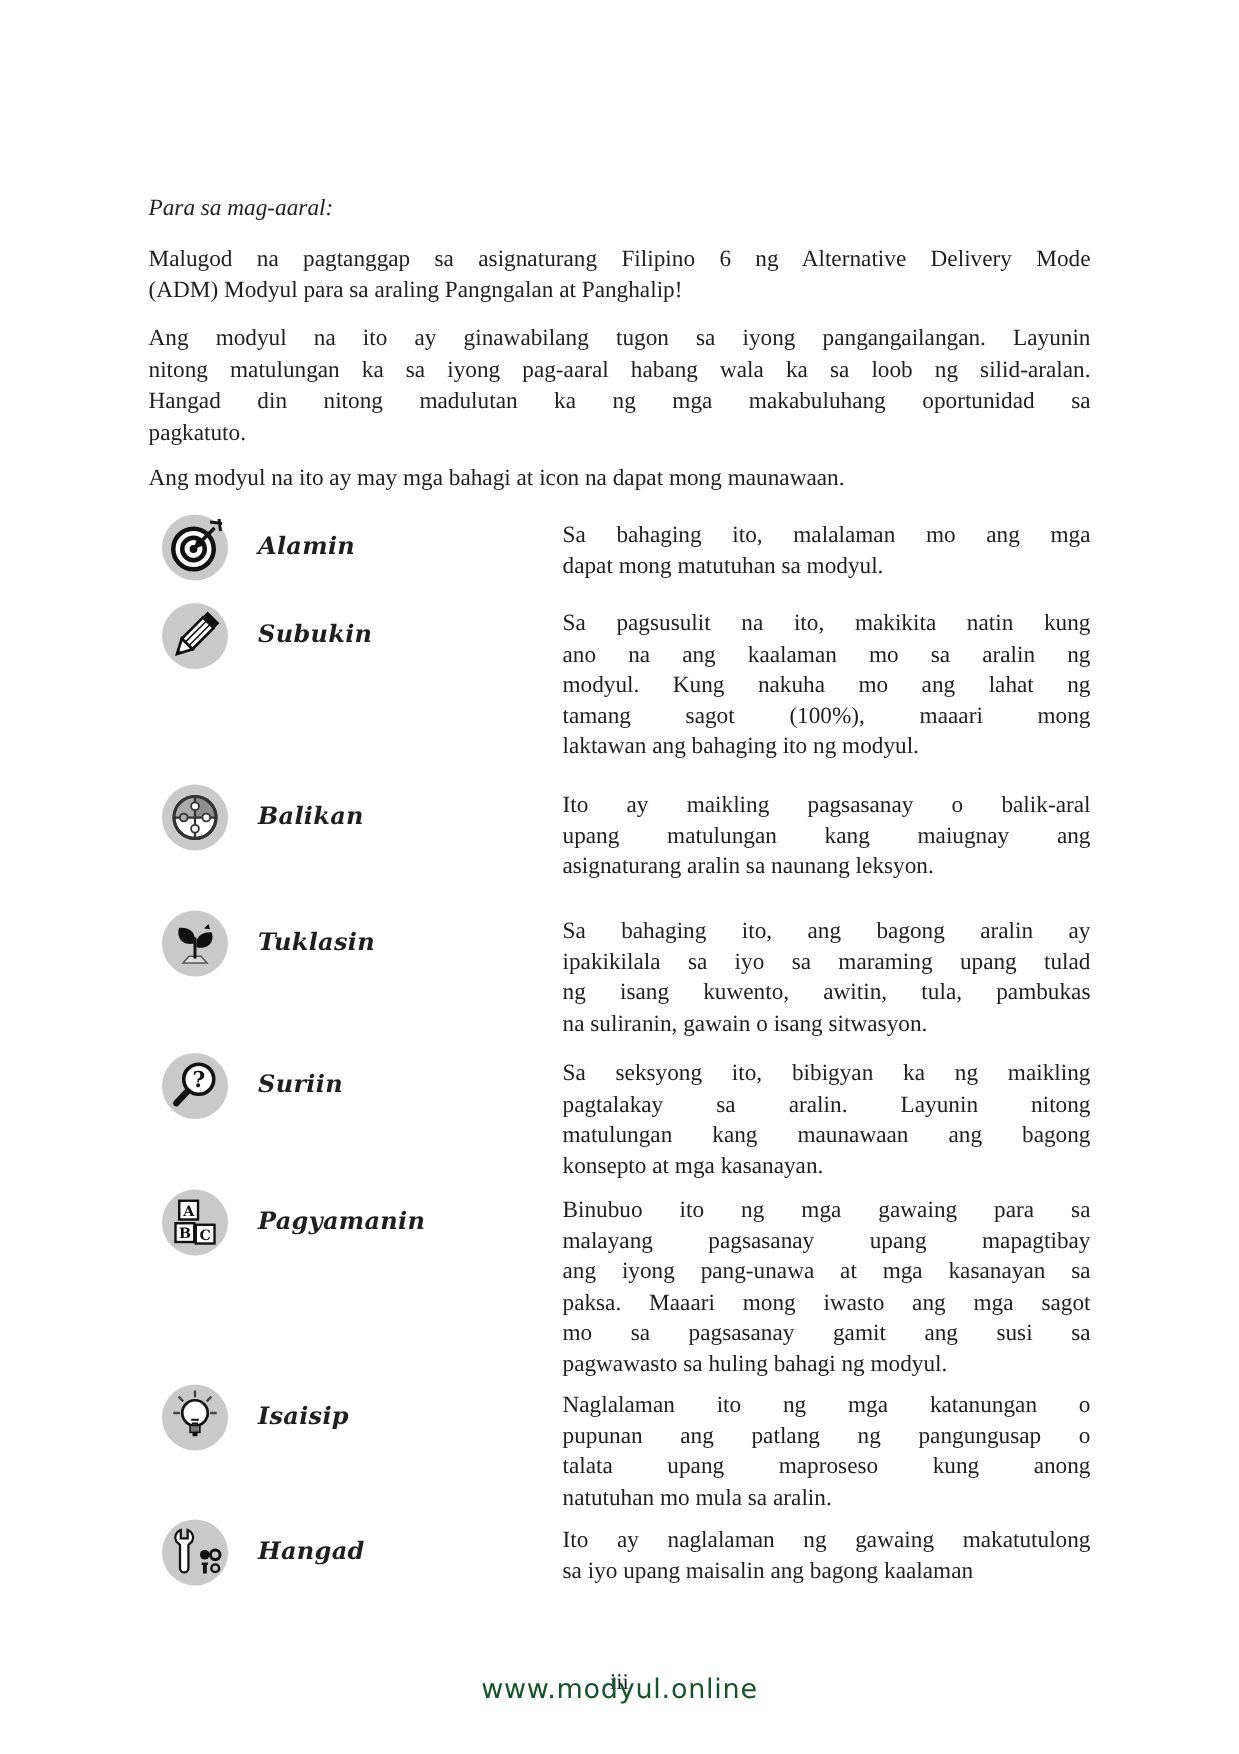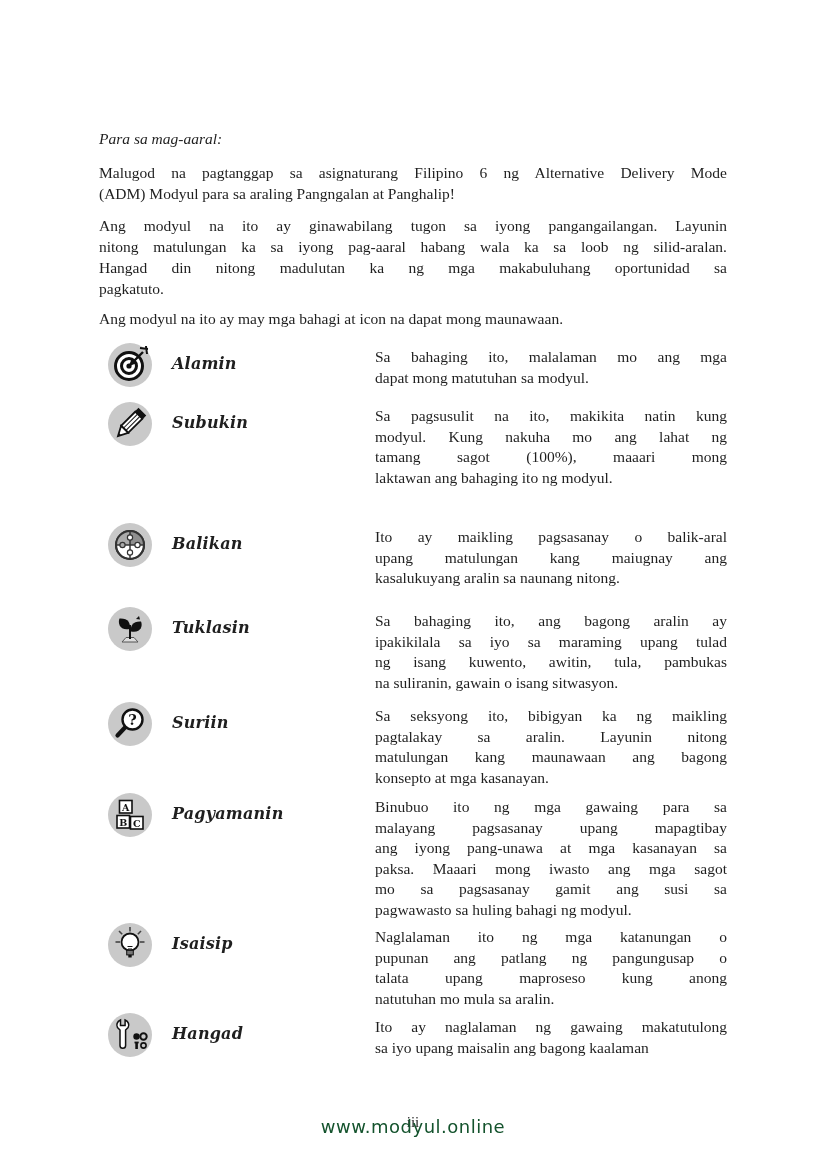--- a/index.html
+++ b/index.html
@@ -101,20 +101,21 @@
         <line x1="20.3" y1="10" x2="20.3" y2="29" stroke="#111" stroke-width="1"></line>
         <line x1="23.7" y1="10" x2="23.7" y2="29" stroke="#111" stroke-width="1"></line>
         <path d="M17 29.5 L22 39 L27 29.5 Z" fill="#fff" stroke="#111" stroke-width="1.8"></path>
         <path d="M20.6 36.2 L22 39 L23.4 36.2 Z" fill="#111"></path>
       </g>
     </svg>
   </span>
   <div class="row-label">Subukin</div>
   <div class="row-desc">
       <div class="jl">Sa pagsusulit na ito, makikita natin kung</div>
+      <div class="jl">ano na ang kaalaman mo sa aralin ng</div>
       <div class="jl">modyul. Kung nakuha mo ang lahat ng</div>
       <div class="jl">tamang sagot (100%), maaari mong</div>
       <div>laktawan ang bahaging ito ng modyul.</div>
     </div>
 </div>
 
 <div class="abs row" style="top:523px">
   <span class="icon-circle">
     <svg width="44" height="44" viewBox="0 0 44 44">
       <circle cx="22" cy="22" r="14" fill="#fff" stroke="#333" stroke-width="2"></circle>
@@ -126,21 +127,21 @@
       <circle cx="14.5" cy="22" r="2.6" fill="#ababab" stroke="#333" stroke-width="1.2"></circle>
       <circle cx="29.5" cy="22" r="2.6" fill="#fff" stroke="#333" stroke-width="1.2"></circle>
       <circle cx="22" cy="29.5" r="2.6" fill="#fff" stroke="#333" stroke-width="1.2"></circle>
       <circle cx="22" cy="22" r="14" fill="none" stroke="#333" stroke-width="2"></circle>
     </svg>
   </span>
   <div class="row-label">Balikan</div>
   <div class="row-desc">
       <div class="jl">Ito ay maikling pagsasanay o balik-aral</div>
       <div class="jl">upang matulungan kang maiugnay ang</div>
-      <div>kasalukuyang aralin sa naunang nitong.</div>
+      <div>asignaturang aralin sa naunang leksyon.</div>
     </div>
 </div>
 
 <div class="abs row" style="top:607px">
   <span class="icon-circle">
     <svg width="44" height="44" viewBox="0 0 44 44">
       <path d="M14 35 L30 35 L26 30.5 L18 30.5 Z" fill="#dcdcdc" stroke="#555" stroke-width="1"></path>
       <path d="M22 32 C22 26 22 22 22 18" stroke="#111" stroke-width="2" fill="none"></path>
       <path d="M21.5 22 C12 24 9.5 16 11.5 11.5 C20 11 23 16 21.5 22 Z" fill="#111"></path>
       <path d="M23 24.5 C32.5 26.5 35 19 33 14.5 C25 14 22 19 23 24.5 Z" fill="#111"></path>

